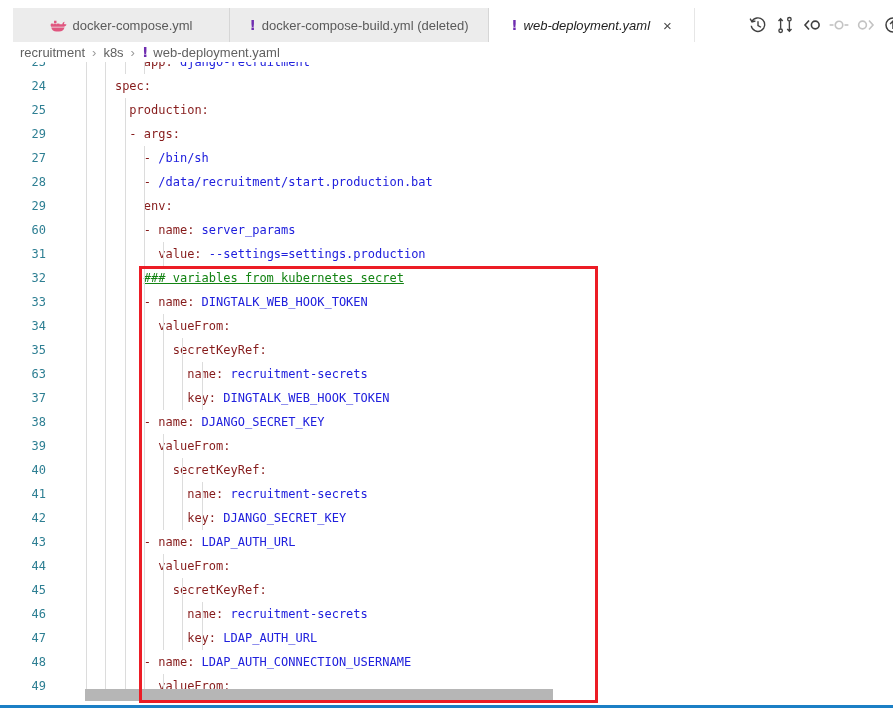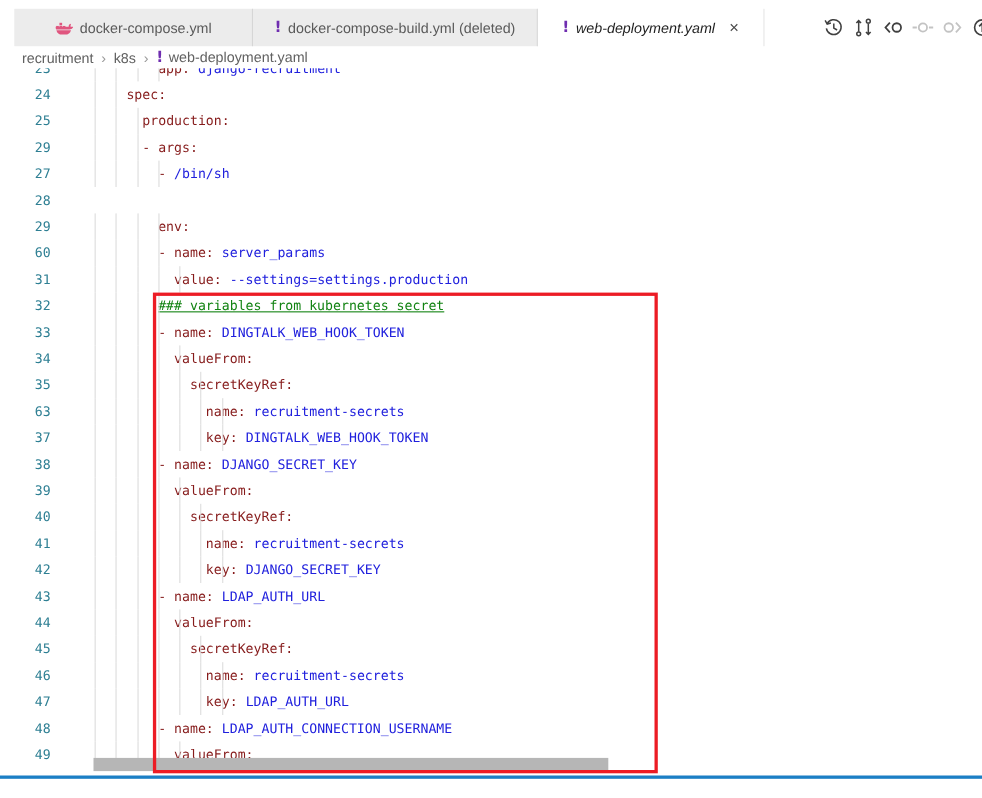--- a/index.html
+++ b/index.html
@@ -24,21 +24,21 @@
   .tab-icon{display:flex;align-items:center;}
   
   .actions{position:absolute;left:748px;top:8px;height:34px;display:flex;align-items:center;gap:7px;z-index:2;}
   .action{width:20px;height:20px;display:flex;align-items:center;justify-content:center;flex:none;}
   
   .breadcrumb{
     position:absolute;left:20px;top:42px;height:20px;display:flex;align-items:center;gap:7px;
     font-size:13px;color:#616161;z-index:2;white-space:nowrap;
   }
   .crumb-sep{color:#9a9a9a;font-size:13px;}
-  .crumb-item{display:flex;align-items:flex-start;gap:5px;}
+  .crumb-item{display:flex;align-items:flex-end;gap:5px;}
   
   .code{
     position:absolute;left:0;top:62px;width:893px;height:646px;overflow:hidden;
     font-family:"DejaVu Sans Mono",monospace;font-size:12px;z-index:1;
   }
   .code-inner{margin-top:-12px;}
   .line{display:flex;height:24px;line-height:24px;}
   .gutter{width:46px;flex:none;text-align:right;color:#2e7f93;user-select:none;}
   .ltext{position:relative;margin-left:40px;white-space:pre;text-align:center;}
   .guide{position:absolute;top:0;bottom:0;width:1px;background:#dcdcdc;}
@@ -166,20 +166,21 @@
       <div class="line">
         <span class="gutter">29</span>
         <div class="ltext"><span class="guide" style="left: 0px;"></span><span class="guide" style="left: 19.26px;"></span><span class="guide" style="left: 38.52px;"></span><span class="tok-pl">      </span><span class="tok-dash">- </span><span class="tok-key">args:</span></div>
       </div>
       <div class="line">
         <span class="gutter">27</span>
         <div class="ltext"><span class="guide" style="left: 0px;"></span><span class="guide" style="left: 19.26px;"></span><span class="guide" style="left: 38.52px;"></span><span class="guide" style="left: 57.78px;"></span><span class="tok-pl">        </span><span class="tok-dash">- </span><span class="tok-val">/bin/sh</span></div>
       </div>
       <div class="line">
         <span class="gutter">28</span>
+        <div class="ltext"><span class="guide" style="left: 0px;"></span><span class="guide" style="left: 19.26px;"></span><span class="guide" style="left: 38.52px;"></span><span class="guide" style="left: 57.78px;"></span><span class="tok-pl">        </span><span class="tok-dash">- </span><span class="tok-val">/data/recruitment/start.production.bat</span></div>
       </div>
       <div class="line">
         <span class="gutter">29</span>
         <div class="ltext"><span class="guide" style="left: 0px;"></span><span class="guide" style="left: 19.26px;"></span><span class="guide" style="left: 38.52px;"></span><span class="guide" style="left: 57.78px;"></span><span class="tok-pl">        </span><span class="tok-key">env:</span></div>
       </div>
       <div class="line">
         <span class="gutter">60</span>
         <div class="ltext"><span class="guide" style="left: 0px;"></span><span class="guide" style="left: 19.26px;"></span><span class="guide" style="left: 38.52px;"></span><span class="guide" style="left: 57.78px;"></span><span class="tok-pl">        </span><span class="tok-dash">- </span><span class="tok-key">name:</span><span class="tok-pl"> </span><span class="tok-val">server_params</span></div>
       </div>
       <div class="line">

